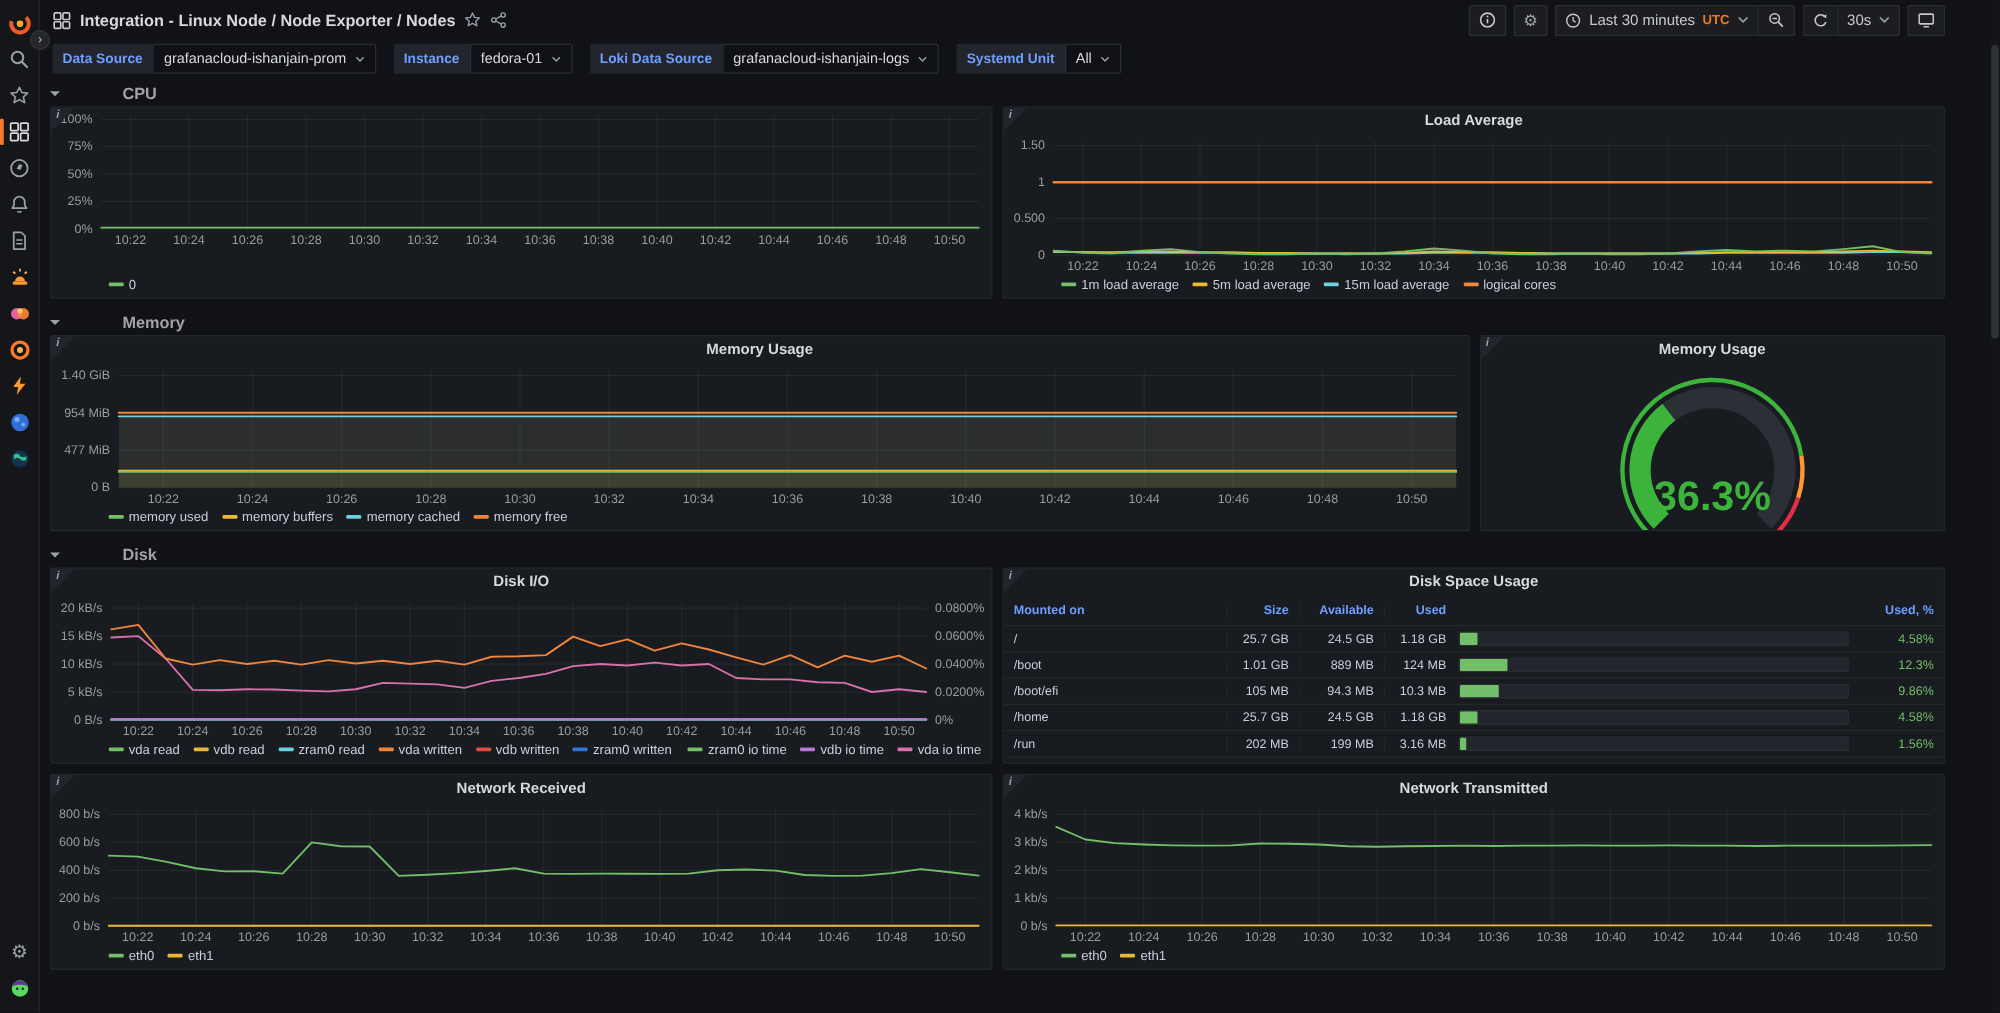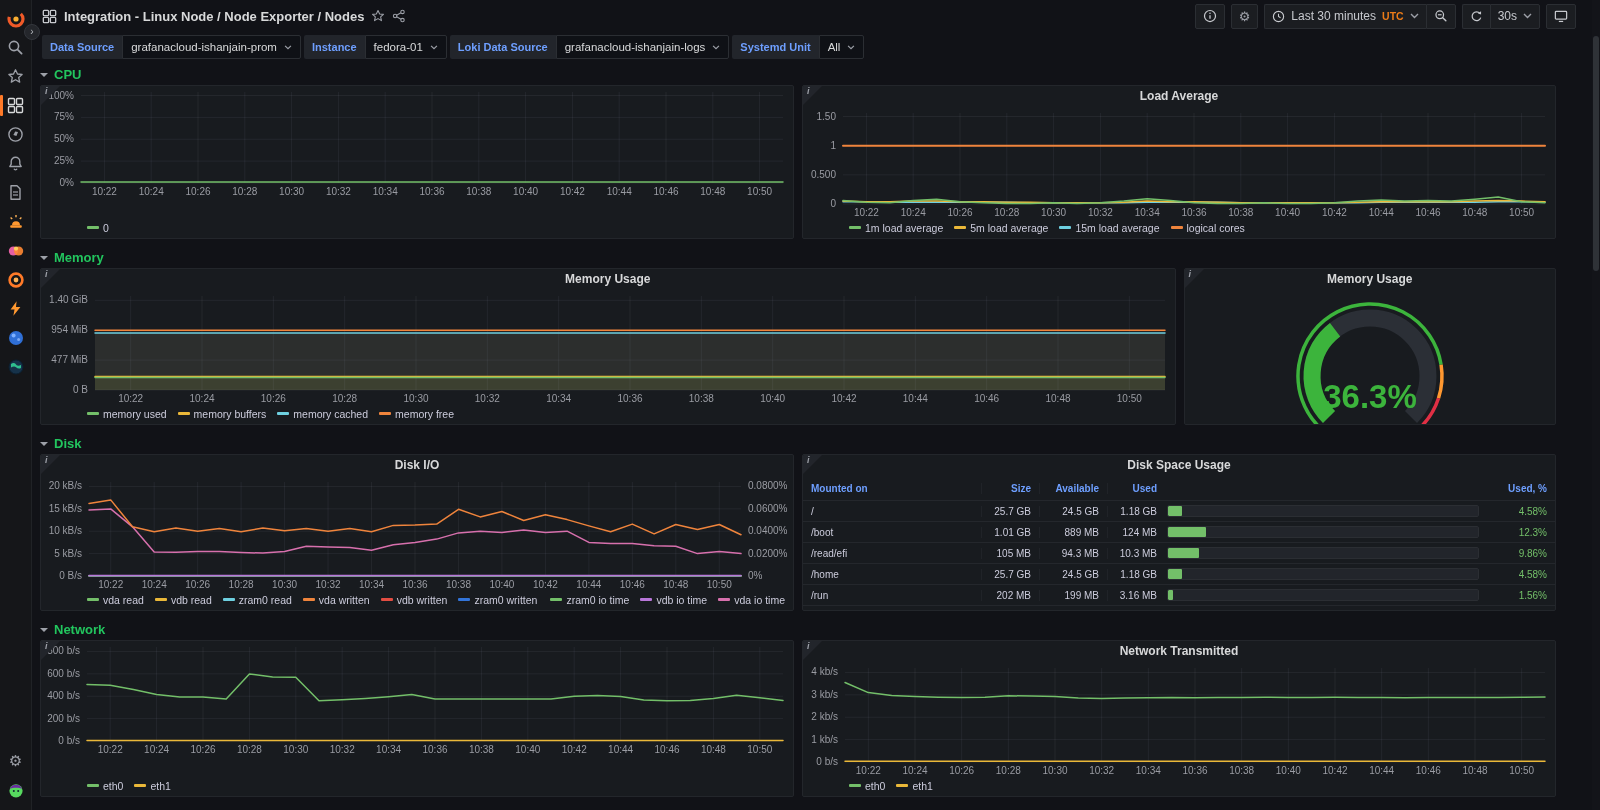--- a/index.html
+++ b/index.html
@@ -12,42 +12,42 @@
   .sicon { width:32px; height:29px; display:flex; align-items:center; justify-content:center; position:relative; cursor:pointer; }
   .sicon.active::before { content:""; position:absolute; left:0; top:4px; bottom:4px; width:3px; background:#ff7a28; border-radius:1px; }
   .sicon svg { display:block; }
   .spacer { flex:1; }
   .gear-glyph { font-size:15px; color:#9da0a8; }
   .expand-btn { position:absolute; left:24px; top:24px; width:16px; height:16px; border-radius:50%; background:#24262b; border:1px solid #33363c; color:#b4b7bd; font-size:10px; line-height:13px; text-align:center; z-index:20; cursor:pointer; }
 
   
   .main { flex:1; display:flex; flex-direction:column; min-width:0; }
 
-  .topbar { height:32px; display:flex; align-items:center; padding:0 24px 0 10px; gap:8px; flex-shrink:0; }
+  .topbar { height:32px; display:flex; align-items:center; padding:0 44px 0 10px; gap:8px; flex-shrink:0; }
   .topbar .crumb { display:flex; align-items:center; gap:7px; }
   .crumb-title { font-size:13px; font-weight:600; color:#d8d9da; white-space:nowrap; }
   .tb-right { margin-left:auto; display:flex; align-items:center; gap:6px; }
   .tbtn { display:inline-flex; align-items:center; gap:6px; background:#1b1d21; border:1px solid #2b2e33; border-radius:2px; height:25px; padding:0 7px; color:#c7c9ce; font-size:12px; cursor:pointer; white-space:nowrap; }
   .tgroup { display:inline-flex; align-items:stretch; }
   .tgroup .tbtn { border-radius:0; }
   .tgroup .tbtn:first-child { border-radius:2px 0 0 2px; border-right:none; }
   .tgroup .tbtn:last-child { border-radius:0 2px 2px 0; }
   .utc { color:#eb7b18; font-weight:700; font-size:10.5px; }
 
   
-  .filterbar { height:30px; display:flex; align-items:center; gap:3px; padding:0 10px; flex-shrink:0; }
+  .filterbar { height:30px; display:flex; align-items:center; gap:14px; padding:0 10px; flex-shrink:0; }
   .filter { display:flex; align-items:stretch; height:24px; }
   .f-label { background:#22252b; color:#6e9fff; font-size:11px; font-weight:700; display:flex; align-items:center; padding:0 8px; border-radius:2px 0 0 2px; cursor:pointer; }
   .f-value { background:#0f1116; border:1px solid #2b2e33; color:#d8d9da; font-size:11.5px; display:flex; align-items:center; gap:7px; padding:0 8px; border-radius:0 2px 2px 0; cursor:pointer; }
 
   
   .content { flex:1; padding:2px 44px 0 8px; overflow:hidden; }
   .sec-head { display:flex; align-items:center; gap:6px; height:21px; cursor:pointer; }
   .sec-head .chev { width:0; height:0; border-left:4px solid transparent; border-right:4px solid transparent; border-top:4px solid #9da0a8; }
-  .sec-title { font-size:13px; font-weight:700; color:#22c55e; }
+  .sec-title { font-size:13px; font-weight:700; color:#a3a3a3;margin-left:44px; }
   .row { display:flex; gap:8px; margin-bottom:8px; }
   .half { flex:1 1 0; min-width:0; }
   .wide { flex:3.06 1 0; min-width:0; }
   .narrow { flex:1 1 0; min-width:0; }
   .h154 { height:154px; } .h157 { height:157px; }
 
   .panel { position:relative; background:#181b1f; border:1px solid #23262b; border-radius:2px; display:flex; flex-direction:column; overflow:hidden; }
   .corner { position:absolute; top:0; left:0; width:0; height:0; border-top:19px solid #22252b; border-right:19px solid transparent; cursor:pointer; z-index:5; }
   .corner span { position:absolute; top:-19px; left:4px; font-size:9px; font-style:italic; font-weight:700; color:#9da0a8; }
   .ptitle { height:21px; line-height:21px; text-align:center; font-size:12px; font-weight:700; color:#d8d9da; cursor:pointer; flex-shrink:0; }
@@ -667,21 +667,21 @@
                 <div class="tc r">889 MB</div>
                 <div class="tc r">124 MB</div>
                 <div class="tc">
                   <div class="bartrack">
                     <div class="barfill" style="width: 12.3%;"></div>
                   </div>
                 </div>
                 <div class="tc pct">12.3%</div>
               </div>
               <div class="tr">
-                <div class="tc">/read/efi</div>
+                <div class="tc">/boot/efi</div>
                 <div class="tc r">105 MB</div>
                 <div class="tc r">94.3 MB</div>
                 <div class="tc r">10.3 MB</div>
                 <div class="tc">
                   <div class="bartrack">
                     <div class="barfill" style="width: 9.86%;"></div>
                   </div>
                 </div>
                 <div class="tc pct">9.86%</div>
               </div>
@@ -709,29 +709,26 @@
                 </div>
                 <div class="tc pct">1.56%</div>
               </div>
               <div class="tr">
                 <div class="tc"></div>
               </div>
             </div>
         </div>
       </div>
 
-      <div class="sec-head">
-        <span class="chev"></span>
-        <span class="sec-title">Network</span>
-      </div>
       <div class="row">
         <div class="panel half h157">
           <div class="corner">
               <span>i</span>
             </div>
+          <div class="ptitle">Network Received</div>
           <div class="chart"><svg width="752" height="116">
                 <line x1="69.2" y1="6" x2="69.2" y2="100" stroke="rgba(204,204,220,0.07)"></line>
                 <text x="69.2" y="112" text-anchor="middle" fill="#9a9ca3" font-size="10">10:22</text>
                 <line x1="115.6" y1="6" x2="115.6" y2="100" stroke="rgba(204,204,220,0.07)"></line>
                 <text x="115.6" y="112" text-anchor="middle" fill="#9a9ca3" font-size="10">10:24</text>
                 <line x1="162" y1="6" x2="162" y2="100" stroke="rgba(204,204,220,0.07)"></line>
                 <text x="162" y="112" text-anchor="middle" fill="#9a9ca3" font-size="10">10:26</text>
                 <line x1="208.4" y1="6" x2="208.4" y2="100" stroke="rgba(204,204,220,0.07)"></line>
                 <text x="208.4" y="112" text-anchor="middle" fill="#9a9ca3" font-size="10">10:28</text>
                 <line x1="254.8" y1="6" x2="254.8" y2="100" stroke="rgba(204,204,220,0.07)"></line>

